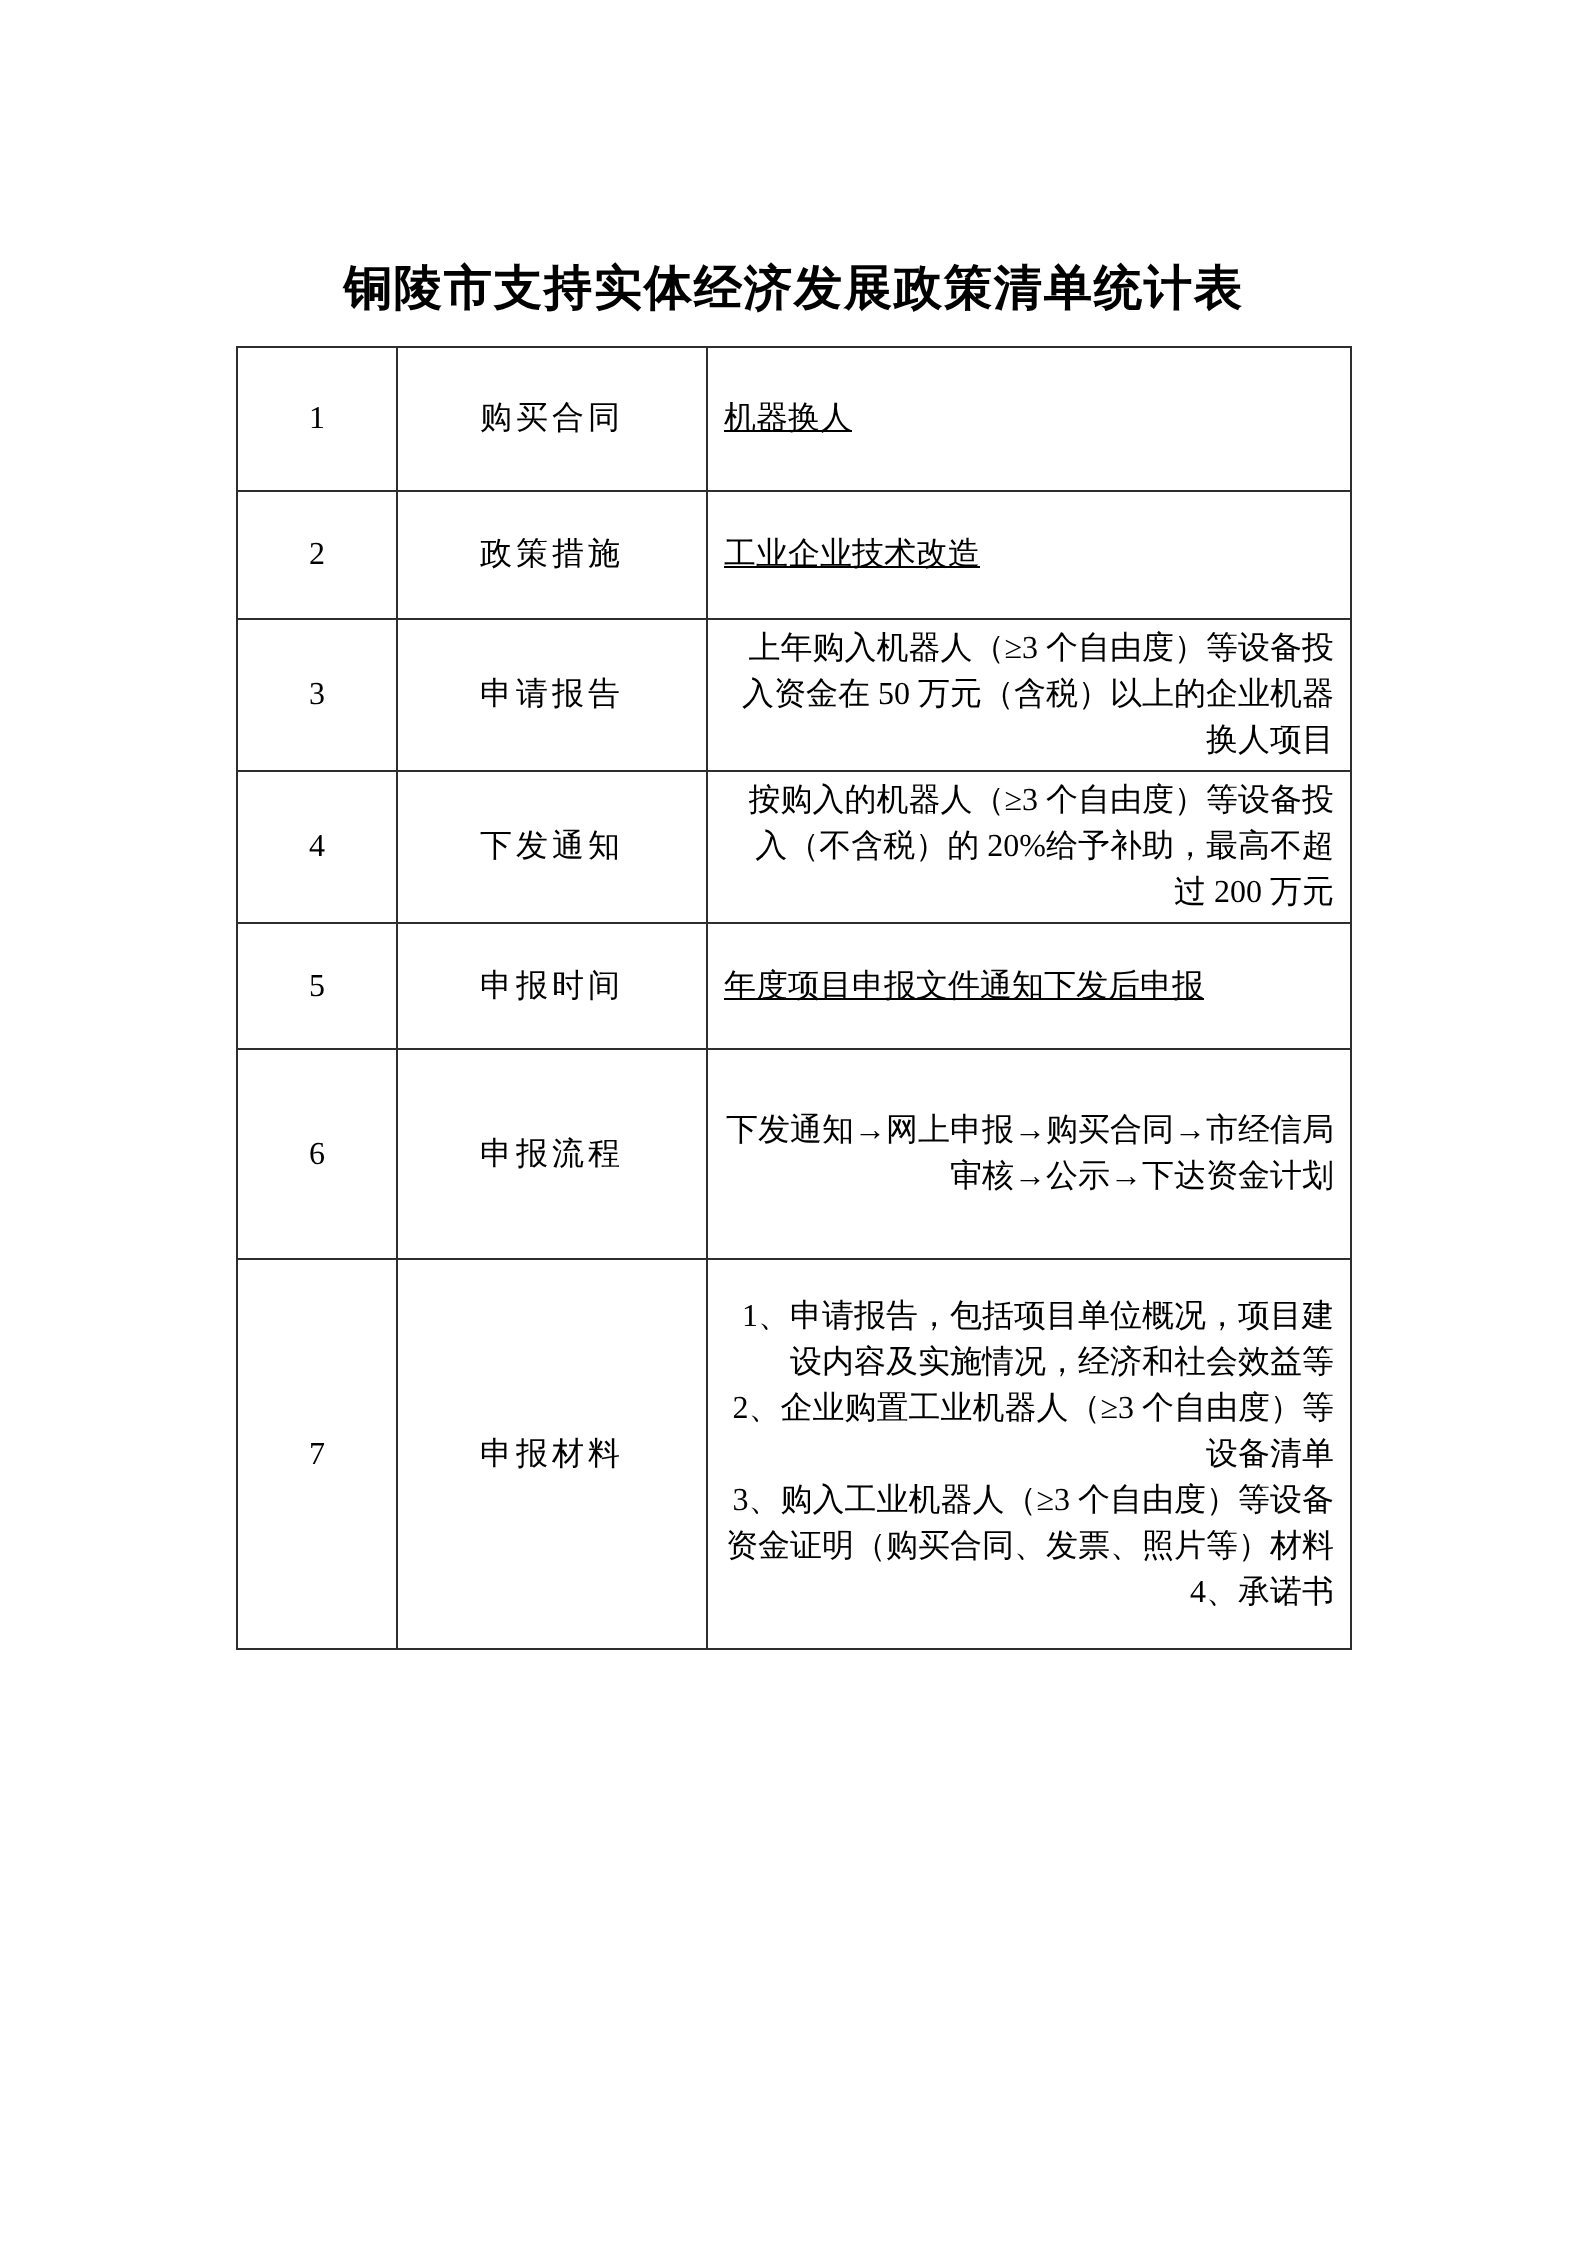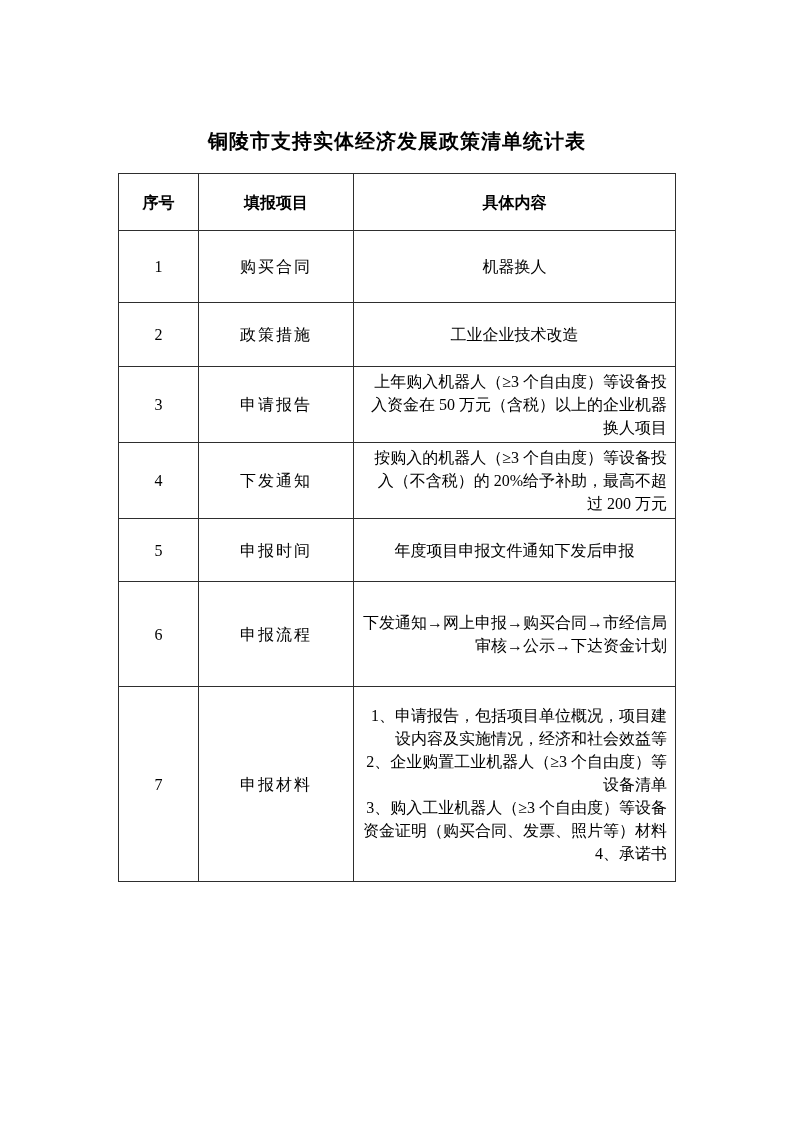--- a/index.html
+++ b/index.html
@@ -11,21 +11,21 @@
     font-family: "Liberation Serif", "DejaVu Serif", serif;
     color: #000000;
     overflow: hidden;
   }
   .doc-title {
     position: absolute;
     top: 128px;
     left: 0;
     width: 100%;
     text-align: center;
-    font-size: 20px;
+    font-size: 24px;
     font-weight: bold;
     letter-spacing: 1px;
     margin: 0;
   }
   table.policy-table {
     position: absolute;
     left: 118px;
     top: 173px;
     width: 557px;
     border-collapse: collapse;
@@ -43,21 +43,21 @@
     font-weight: bold;
     text-align: center;
     font-size: 16px;
   }
   .col-no     { width: 80px; }
   .col-item   { width: 155px; }
   .col-content{ width: 322px; }
   td.cell-no   { text-align: center; }
   td.cell-item { text-align: center; letter-spacing: 2px; }
   td.cell-content { text-align: right; white-space: pre-wrap; }
-  td.cell-content.center { text-align: center; white-space: pre-wrap; }
+  td.cell-content.center { text-align: left; white-space: pre-wrap; text-decoration: underline; }
   
   tr.r-header  { height: 57px; }
   tr.r-1 { height: 72px; }
   tr.r-2 { height: 64px; }
   tr.r-3 { height: 68px; }
   tr.r-4 { height: 69px; }
   tr.r-5 { height: 63px; }
   tr.r-6 { height: 105px; }
   tr.r-7 { height: 195px; }
 </style>
@@ -68,25 +68,20 @@
 
   <h1 class="doc-title">铜陵市支持实体经济发展政策清单统计表</h1>
 
   <table class="policy-table">
     <colgroup>
       <col class="col-no">
       <col class="col-item">
       <col class="col-content">
     </colgroup>
     <tbody>
-      <tr class="r-header">
-        <th>序号</th>
-        <th>填报项目</th>
-        <th>具体内容</th>
-      </tr>
       <tr class="r-1">
         <td class="cell-no">1</td>
         <td class="cell-item">购买合同</td>
         <td class="cell-content center">机器换人</td>
       </tr>
       <tr class="r-2">
         <td class="cell-no">2</td>
         <td class="cell-item">政策措施</td>
         <td class="cell-content center">工业企业技术改造</td>
       </tr>

